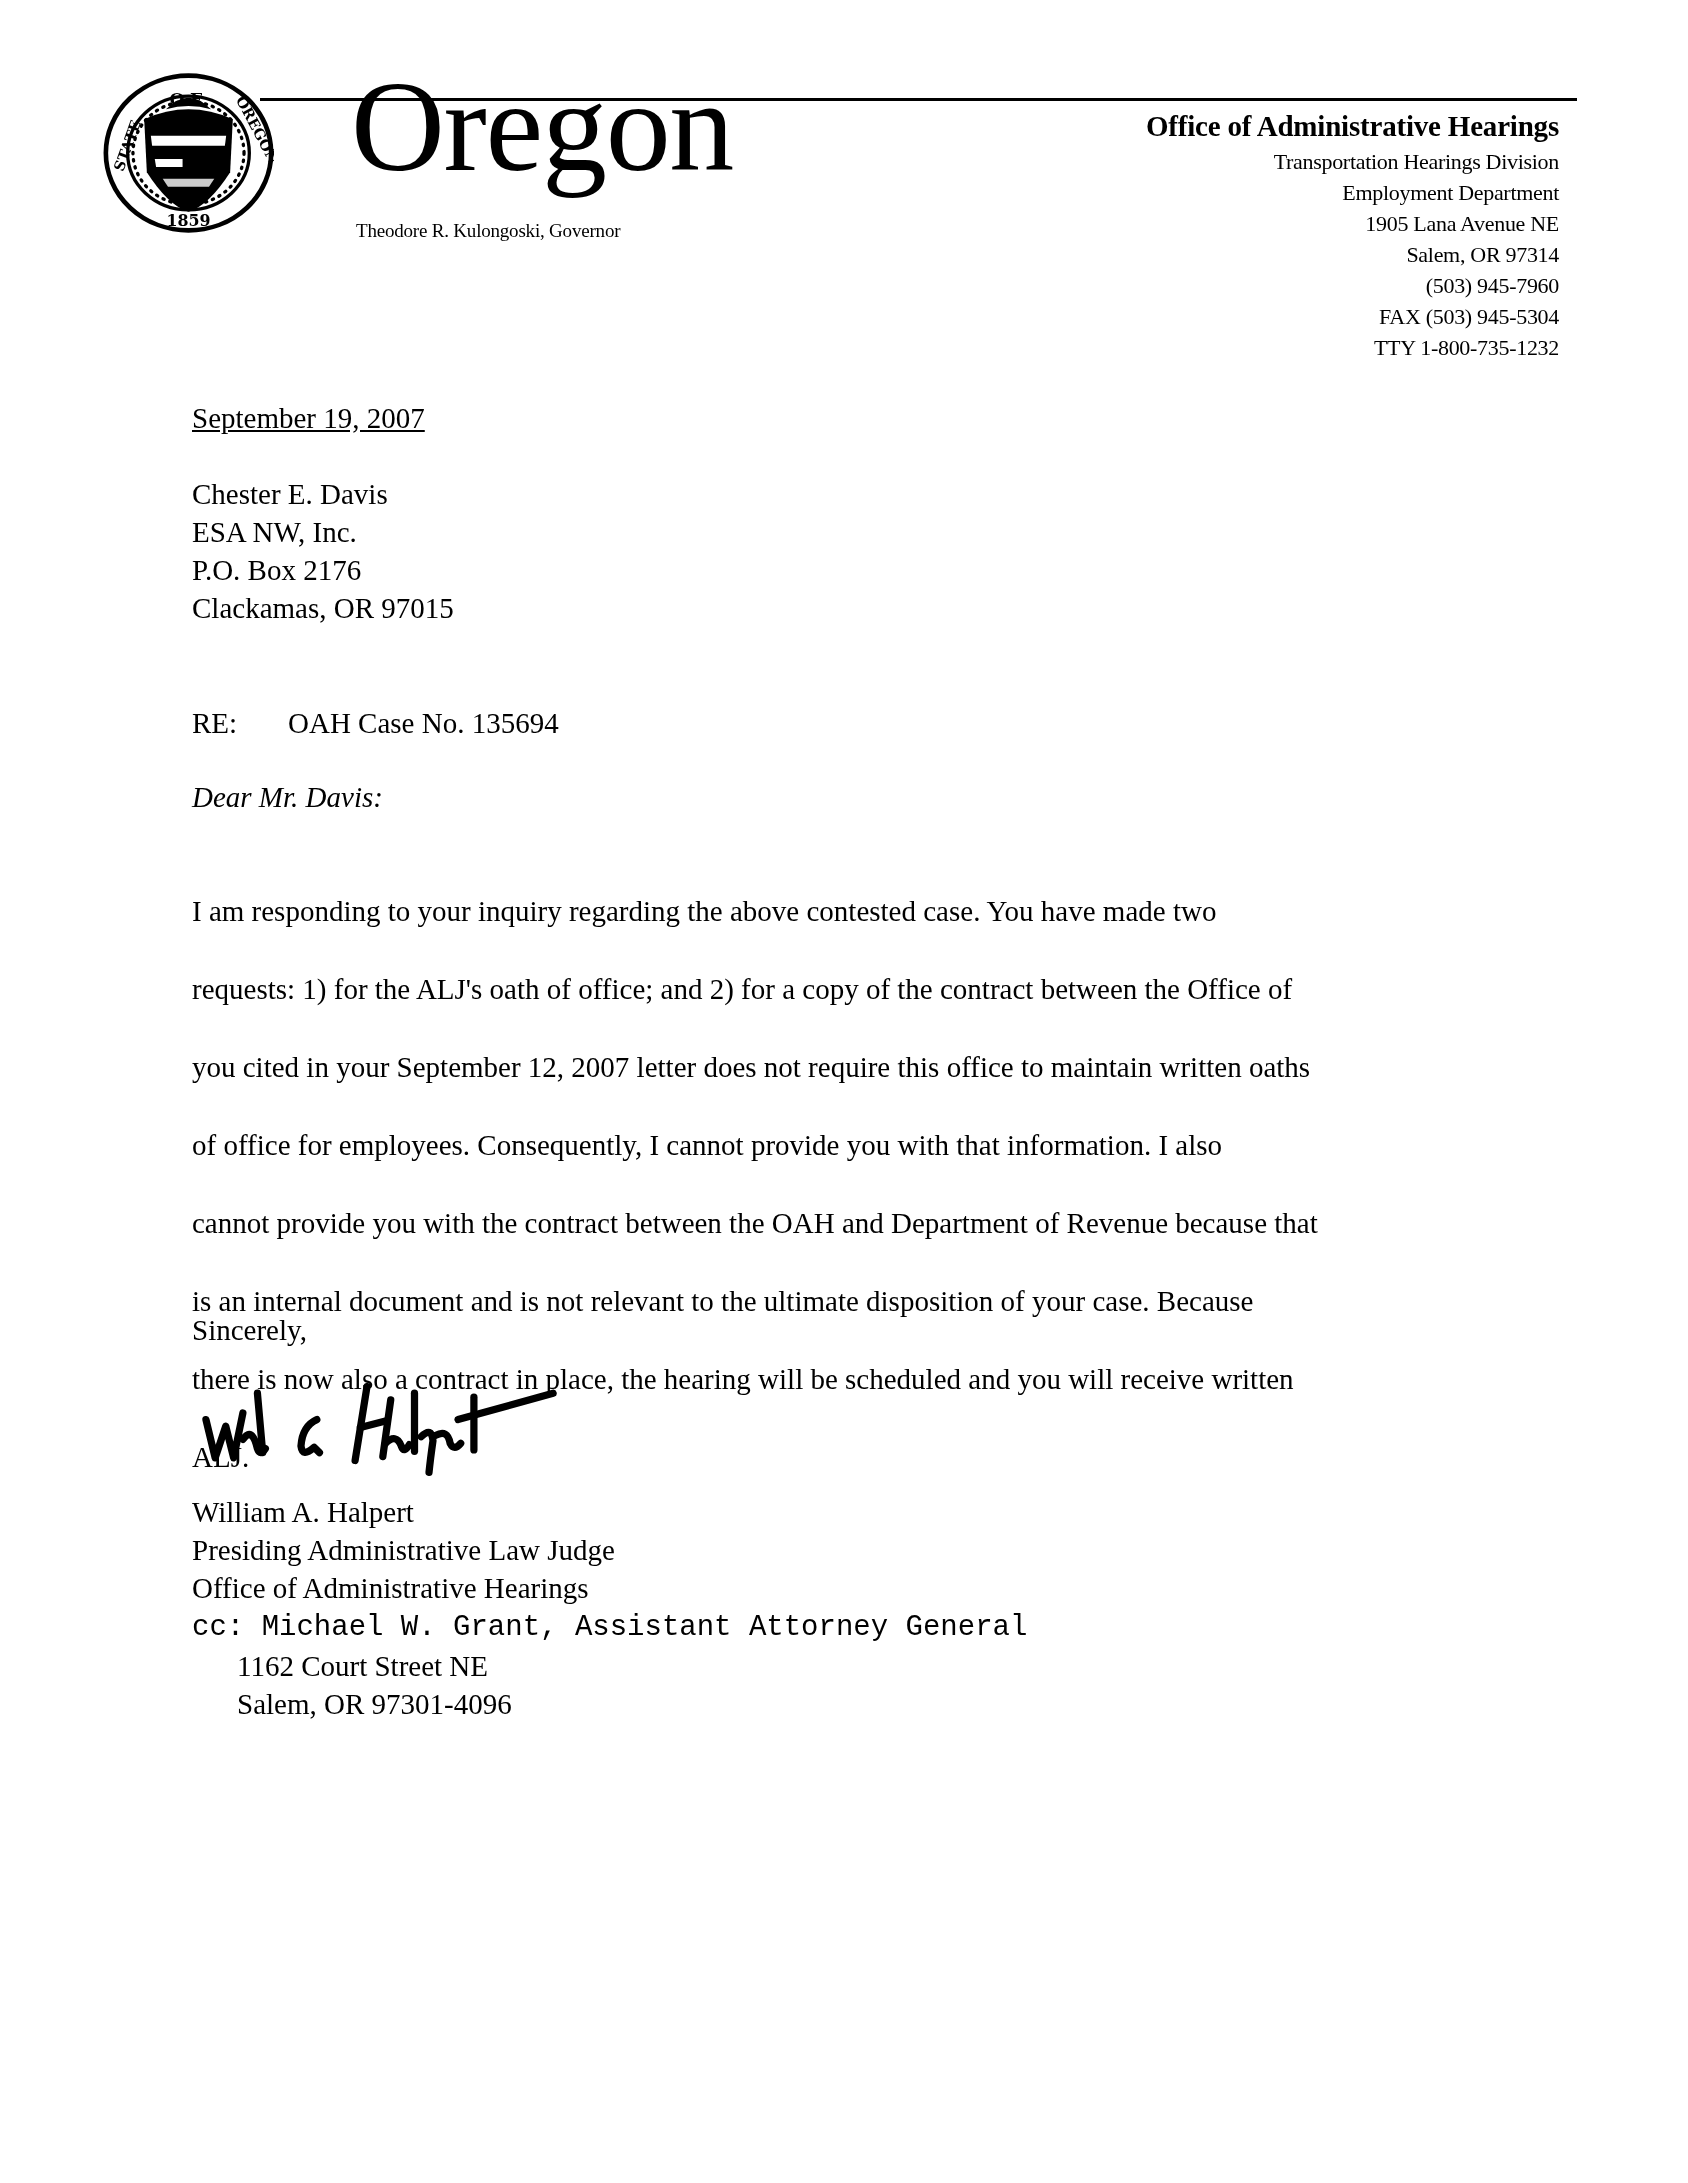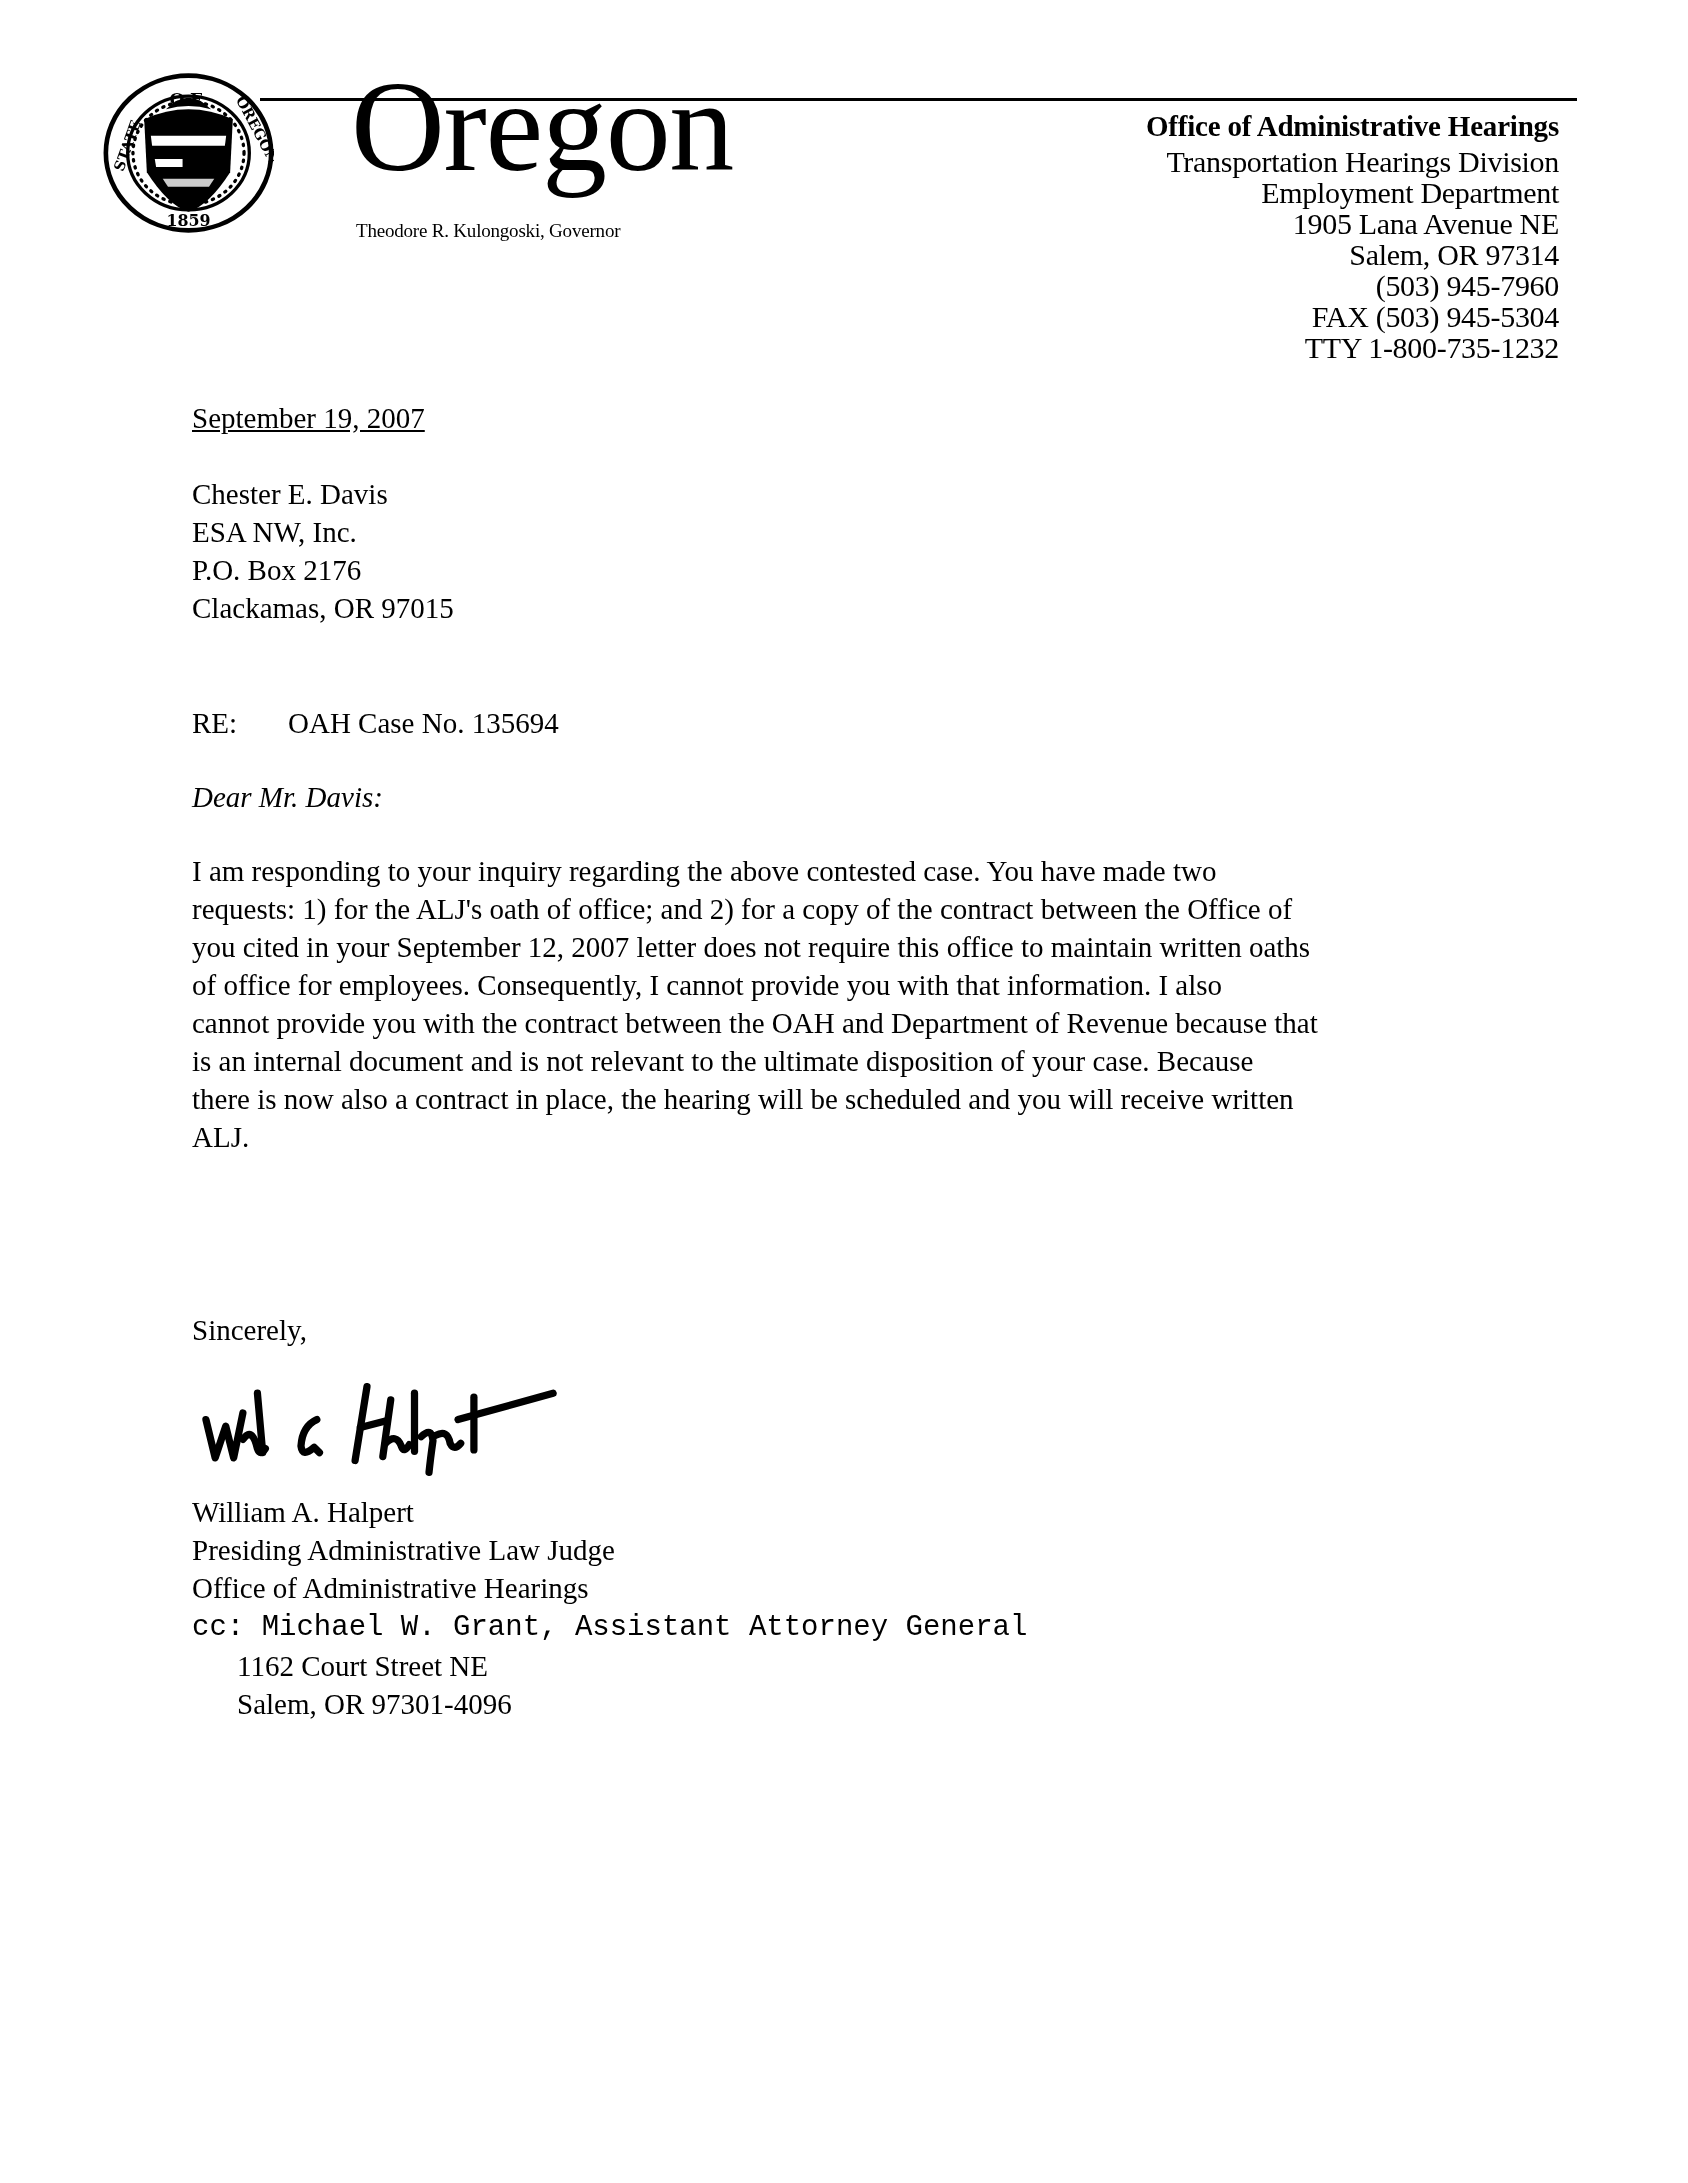--- a/index.html
+++ b/index.html
@@ -5,29 +5,29 @@
   html, body { margin: 0; padding: 0; background: #ffffff; }
   body { width: 1688px; height: 2183px; position: relative; overflow: hidden;
          font-family: "Liberation Serif", "DejaVu Serif", serif; color: #000; }
   .abs { position: absolute; }
   .seal { left: 103px; top: 73px; width: 171px; height: 160px; }
   .rule { left: 260px; top: 98px; width: 1317px; height: 3.3px; background: #000; }
   .oregon { left: 351px; top: 61px; font-size: 130px; line-height: 1; letter-spacing: -1.3px; }
   .governor { left: 356px; top: 220px; font-size: 19px; letter-spacing: -0.2px; }
   .office { right: 129px; top: 110px; text-align: right; }
   .office .title { font-weight: bold; font-size: 29px; line-height: 33px; margin-bottom: 2.6px; letter-spacing: -0.2px; }
-  .office .line { font-size: 30px; line-height: 31px; letter-spacing: -0.3px; }
+  .office .line { font-size: 22px; line-height: 31px; letter-spacing: -0.3px; }
   .text { font-size: 29px; line-height: 38px; }
   .date { left: 192px; top: 399px; text-decoration: underline; }
   .addr { left: 192px; top: 475px; }
   .re { left: 192px; top: 704px; }
   .re .label { display: inline-block; width: 96px; }
   .salutation { left: 192px; top: 778px; font-style: italic; }
   .body-para { left: 192px; top: 852px; width: 1384px; }
-  .body-para .ln { display: block; white-space: nowrap; }
+  .body-para .ln { display: block; white-space: nowrap; margin-top: 40px; }
   .closing { left: 192px; top: 1311px; }
   .signature { left: 196px; top: 1380px; width: 371px; height: 99px; }
   .sigblock { left: 192px; top: 1493px; }
   .cc { left: 192px; top: 1609px; }
   .cc .indent { padding-left: 45px; display: block; }
   .cc .first { display: block; font-family: Liberation Mono, monospace; }
 </style>
 </head>
 <body>
 

